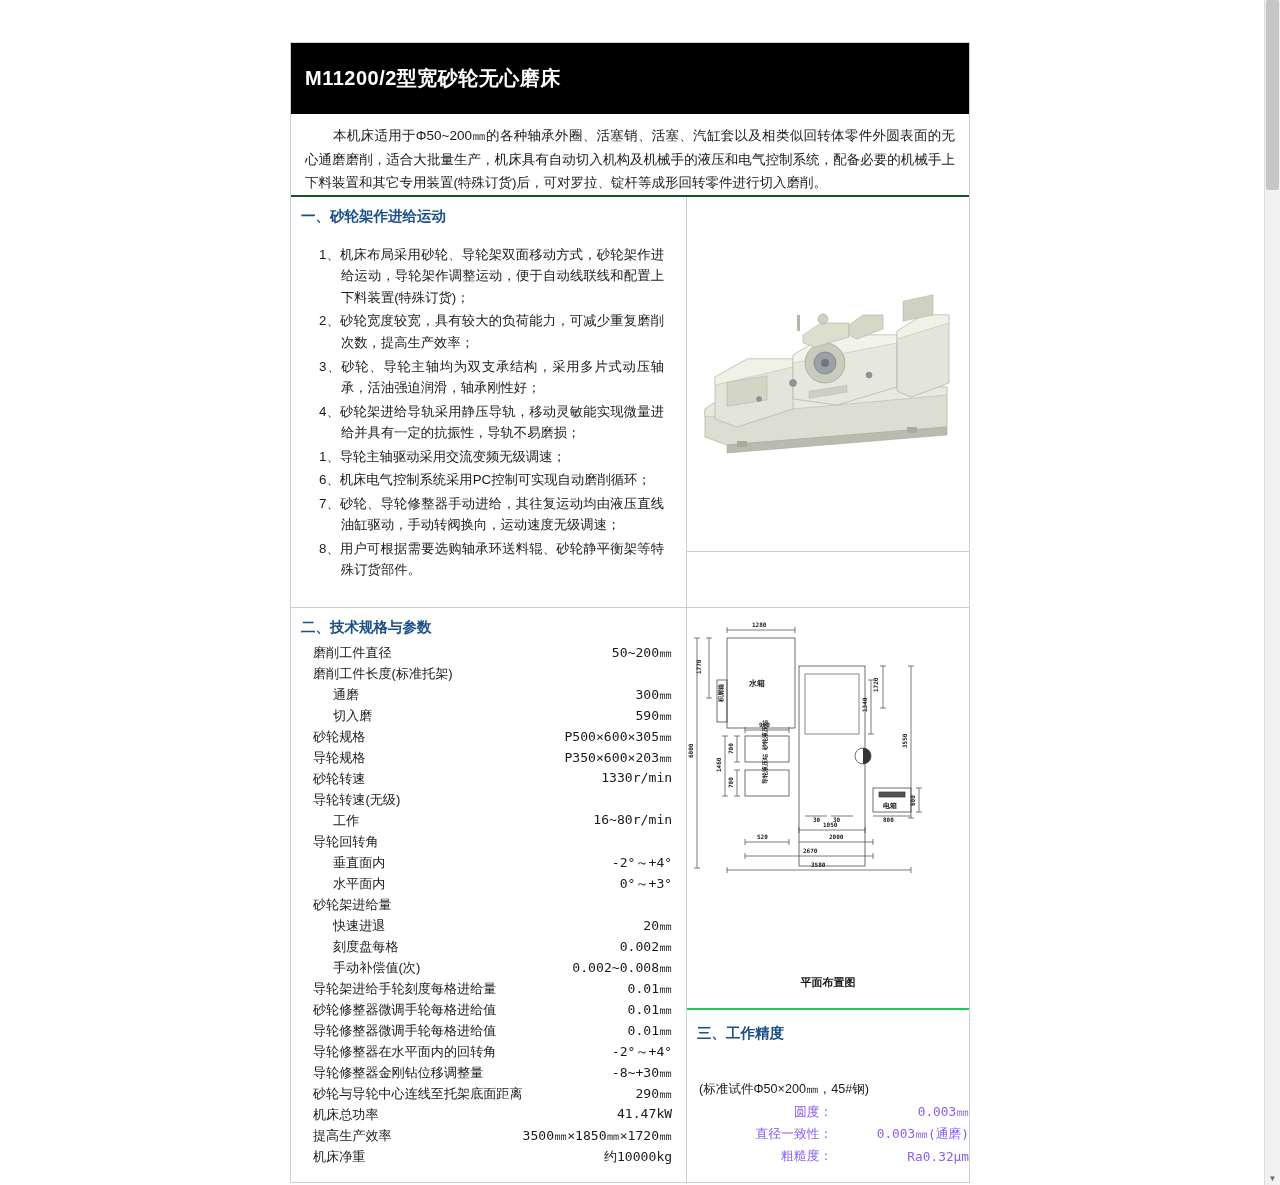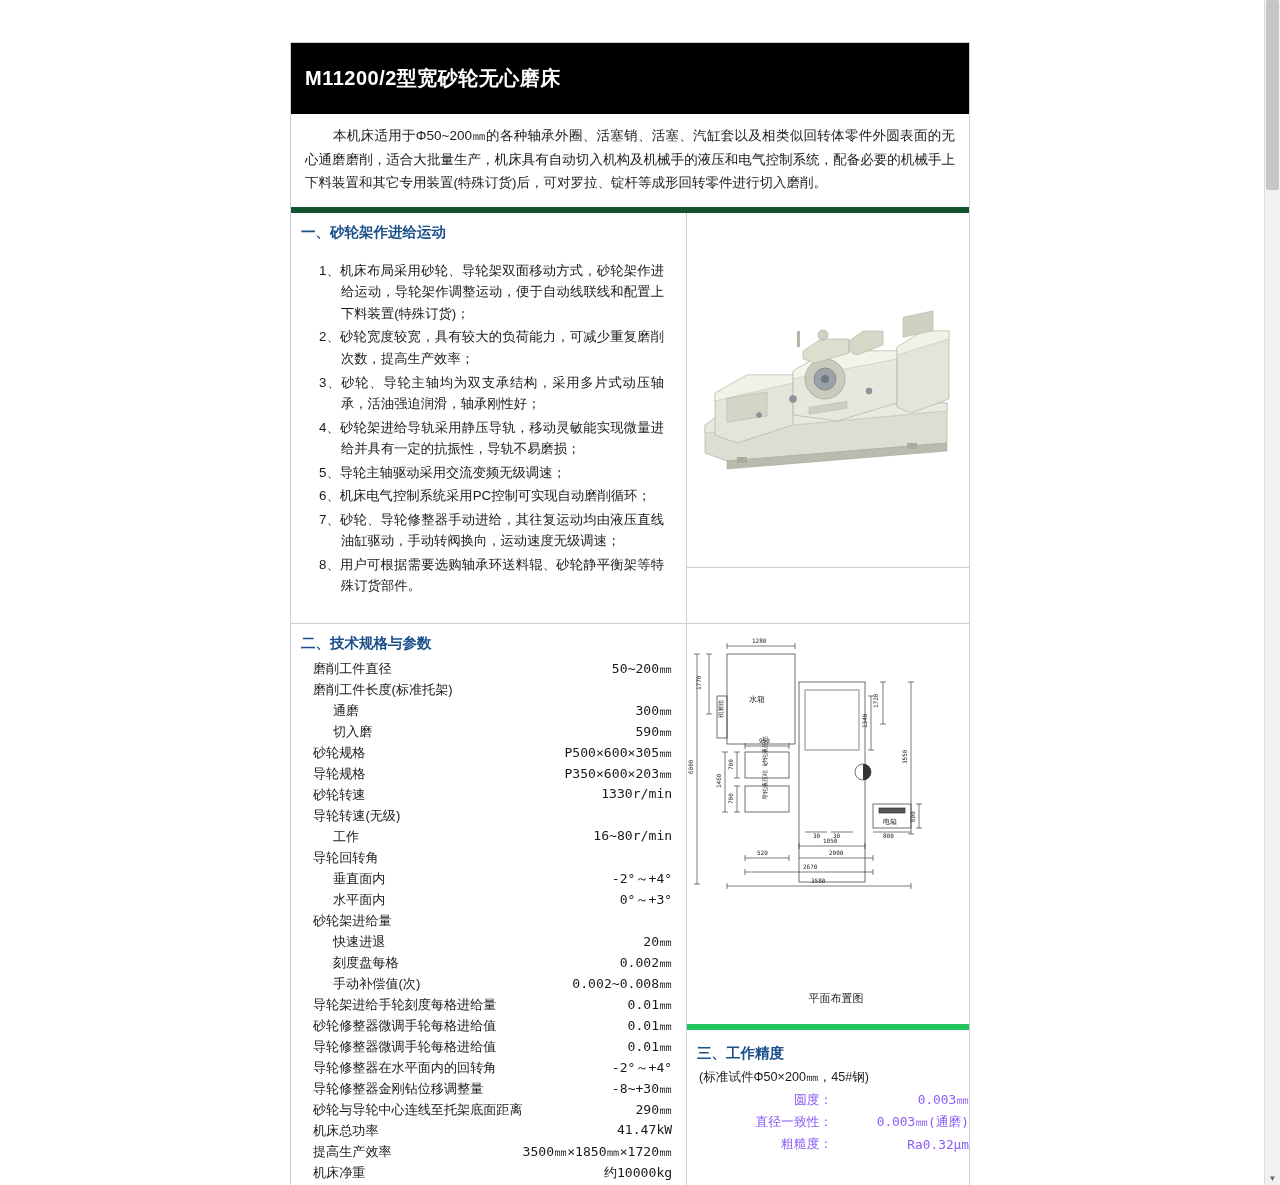--- a/index.html
+++ b/index.html
@@ -31,24 +31,24 @@
     color: #ffffff;
     font-size: 20px;
     font-weight: bold;
     padding: 22px 0 22px 14px;
     letter-spacing: 0.5px;
   }
   .intro {
     font-size: 13.5px;
     color: #1a1a1a;
     line-height: 1.75;
-    padding: 10px 14px 12px 14px;
+    padding: 10px 14px 0 14px;
     text-indent: 28px;
     text-align: justify;
-    border-bottom: 6px solid #14532d;
+    border-bottom: 2px solid #14532d;
   }
   .grid {
     display: flex;
     flex-direction: row;
   }
   .col-left {
     width: 396px;
     box-sizing: border-box;
     border-right: 1px solid #c9cfd6;
   }
@@ -113,40 +113,42 @@
     position: absolute;
     left: 10px;
     top: 62px;
     width: 262px;
     height: 200px;
   }
   
   .diagram-cell {
     height: 400px;
     position: relative;
-    border-bottom: 6px solid #22c55e;
+    border-bottom: 2px solid #22c55e;
+    font-weight: bold;
   }
   .diagram-cap {
     position: absolute;
     bottom: 18px;
-    left: 8px;
+    left: 0;
     width: 100%;
     text-align: center;
     font-size: 11px;
     color: #1a1a1a;
   }
   
   .acc-body {
     padding: 4px 0 14px 0;
   }
   .acc-note {
     font-size: 12.6px;
     color: #1a1a1a;
     padding-left: 12px;
     margin-bottom: 4px;
+    margin-top: 32px;
   }
   .acc-table { width: 100%; border-collapse: collapse; }
   .acc-table td {
     font-size: 12.8px;
     color: #8b5cf6;
     padding: 2.5px 0;
     text-align: right;
   }
   .acc-label { padding-left: 32px !important; white-space: nowrap; }
   .acc-val { padding-left: 10px !important; white-space: nowrap; }
@@ -194,21 +196,21 @@
     <div class="intro">本机床适用于Φ50~200㎜的各种轴承外圈、活塞销、活塞、汽缸套以及相类似回转体零件外圆表面的无心通磨磨削，适合大批量生产，机床具有自动切入机构及机械手的液压和电气控制系统，配备必要的机械手上下料装置和其它专用装置(特殊订货)后，可对罗拉、锭杆等成形回转零件进行切入磨削。</div>
 
     <div class="grid">
       <div class="col-left">
         <div class="sec-head">一、砂轮架作进给运动</div>
         <ul class="feature-list">
           <li>1、机床布局采用砂轮、导轮架双面移动方式，砂轮架作进给运动，导轮架作调整运动，便于自动线联线和配置上下料装置(特殊订货)；</li>
           <li>2、砂轮宽度较宽，具有较大的负荷能力，可减少重复磨削次数，提高生产效率；</li>
           <li>3、砂轮、导轮主轴均为双支承结构，采用多片式动压轴承，活油强迫润滑，轴承刚性好；</li>
           <li>4、砂轮架进给导轨采用静压导轨，移动灵敏能实现微量进给并具有一定的抗振性，导轨不易磨损；</li>
-          <li>5、导轮主轴驱动采用交流变频无级调速；</li>
+          <li>1、导轮主轴驱动采用交流变频无级调速；</li>
           <li>6、机床电气控制系统采用PC控制可实现自动磨削循环；</li>
           <li>7、砂轮、导轮修整器手动进给，其往复运动均由液压直线油缸驱动，手动转阀换向，运动速度无级调速；</li>
           <li>8、用户可根据需要选购轴承环送料辊、砂轮静平衡架等特殊订货部件。</li>
         </ul>
       </div>
 
       <div class="col-right">
         <div class="photo-cell">
           <svg class="machine" viewBox="0 0 262 200">
 

